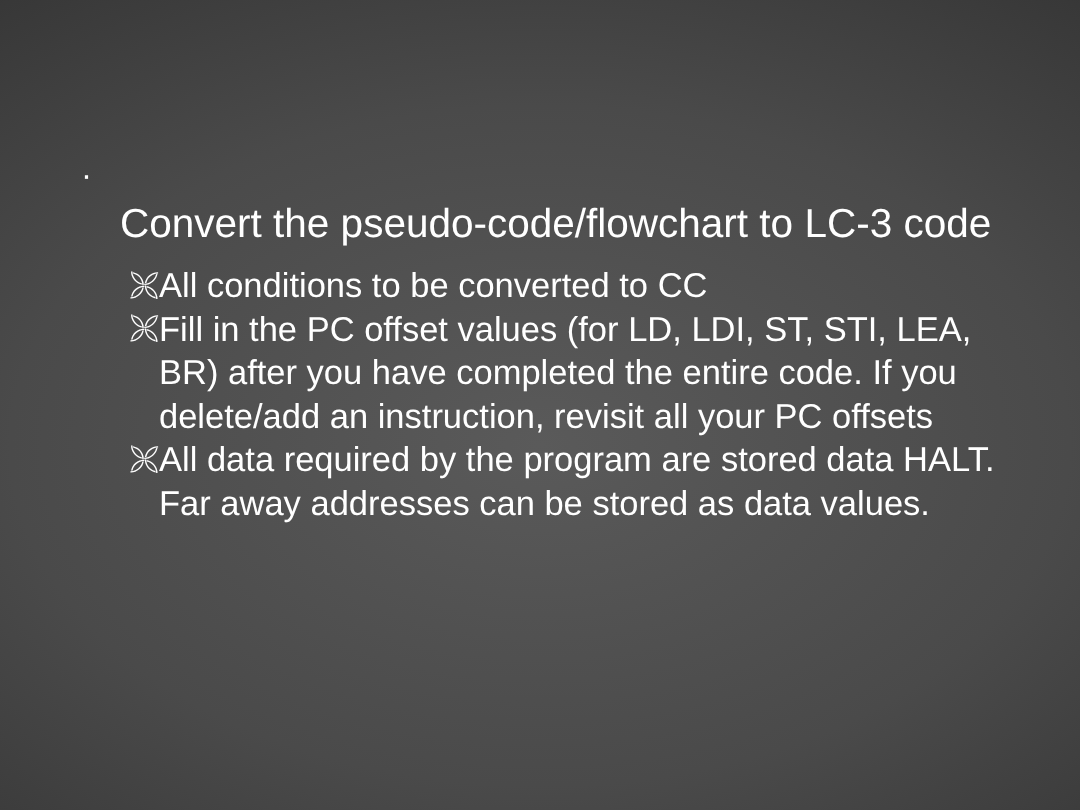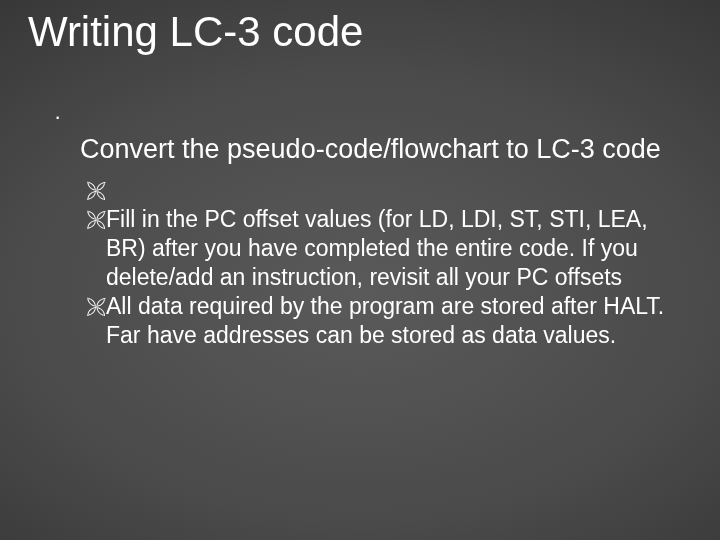--- a/index.html
+++ b/index.html
@@ -77,42 +77,42 @@
     font-size: 23px;
     line-height: 29px;
     color: #fff;
   }
 </style>
 </head>
 <body>
 
 <div class="slide">
 
-  <div class="title">Writing LC-3 code</div>
 
   <div class="body">
 
     <div class="level1">
       <div class="bullet">·</div>
       <div class="text">Convert the pseudo-code/flowchart to LC-3 code</div>
     </div>
 
     <div class="sublist">
 
       <div class="level2">
         <div class="bullet">🙪</div>
+        <div class="text">All conditions to be converted to CC</div>
       </div>
 
       <div class="level2">
         <div class="bullet">🙪</div>
         <div class="text">Fill in the PC offset values (for LD, LDI, ST, STI, LEA, BR) after you have completed the entire code. If you delete/add an instruction, revisit all your PC offsets</div>
       </div>
 
       <div class="level2">
         <div class="bullet">🙪</div>
-        <div class="text">All data required by the program are stored after HALT. Far have addresses can be stored as data values.</div>
+        <div class="text">All data required by the program are stored data HALT. Far away addresses can be stored as data values.</div>
       </div>
 
     </div>
 
   </div>
 
 </div>
 
 </body></html>

